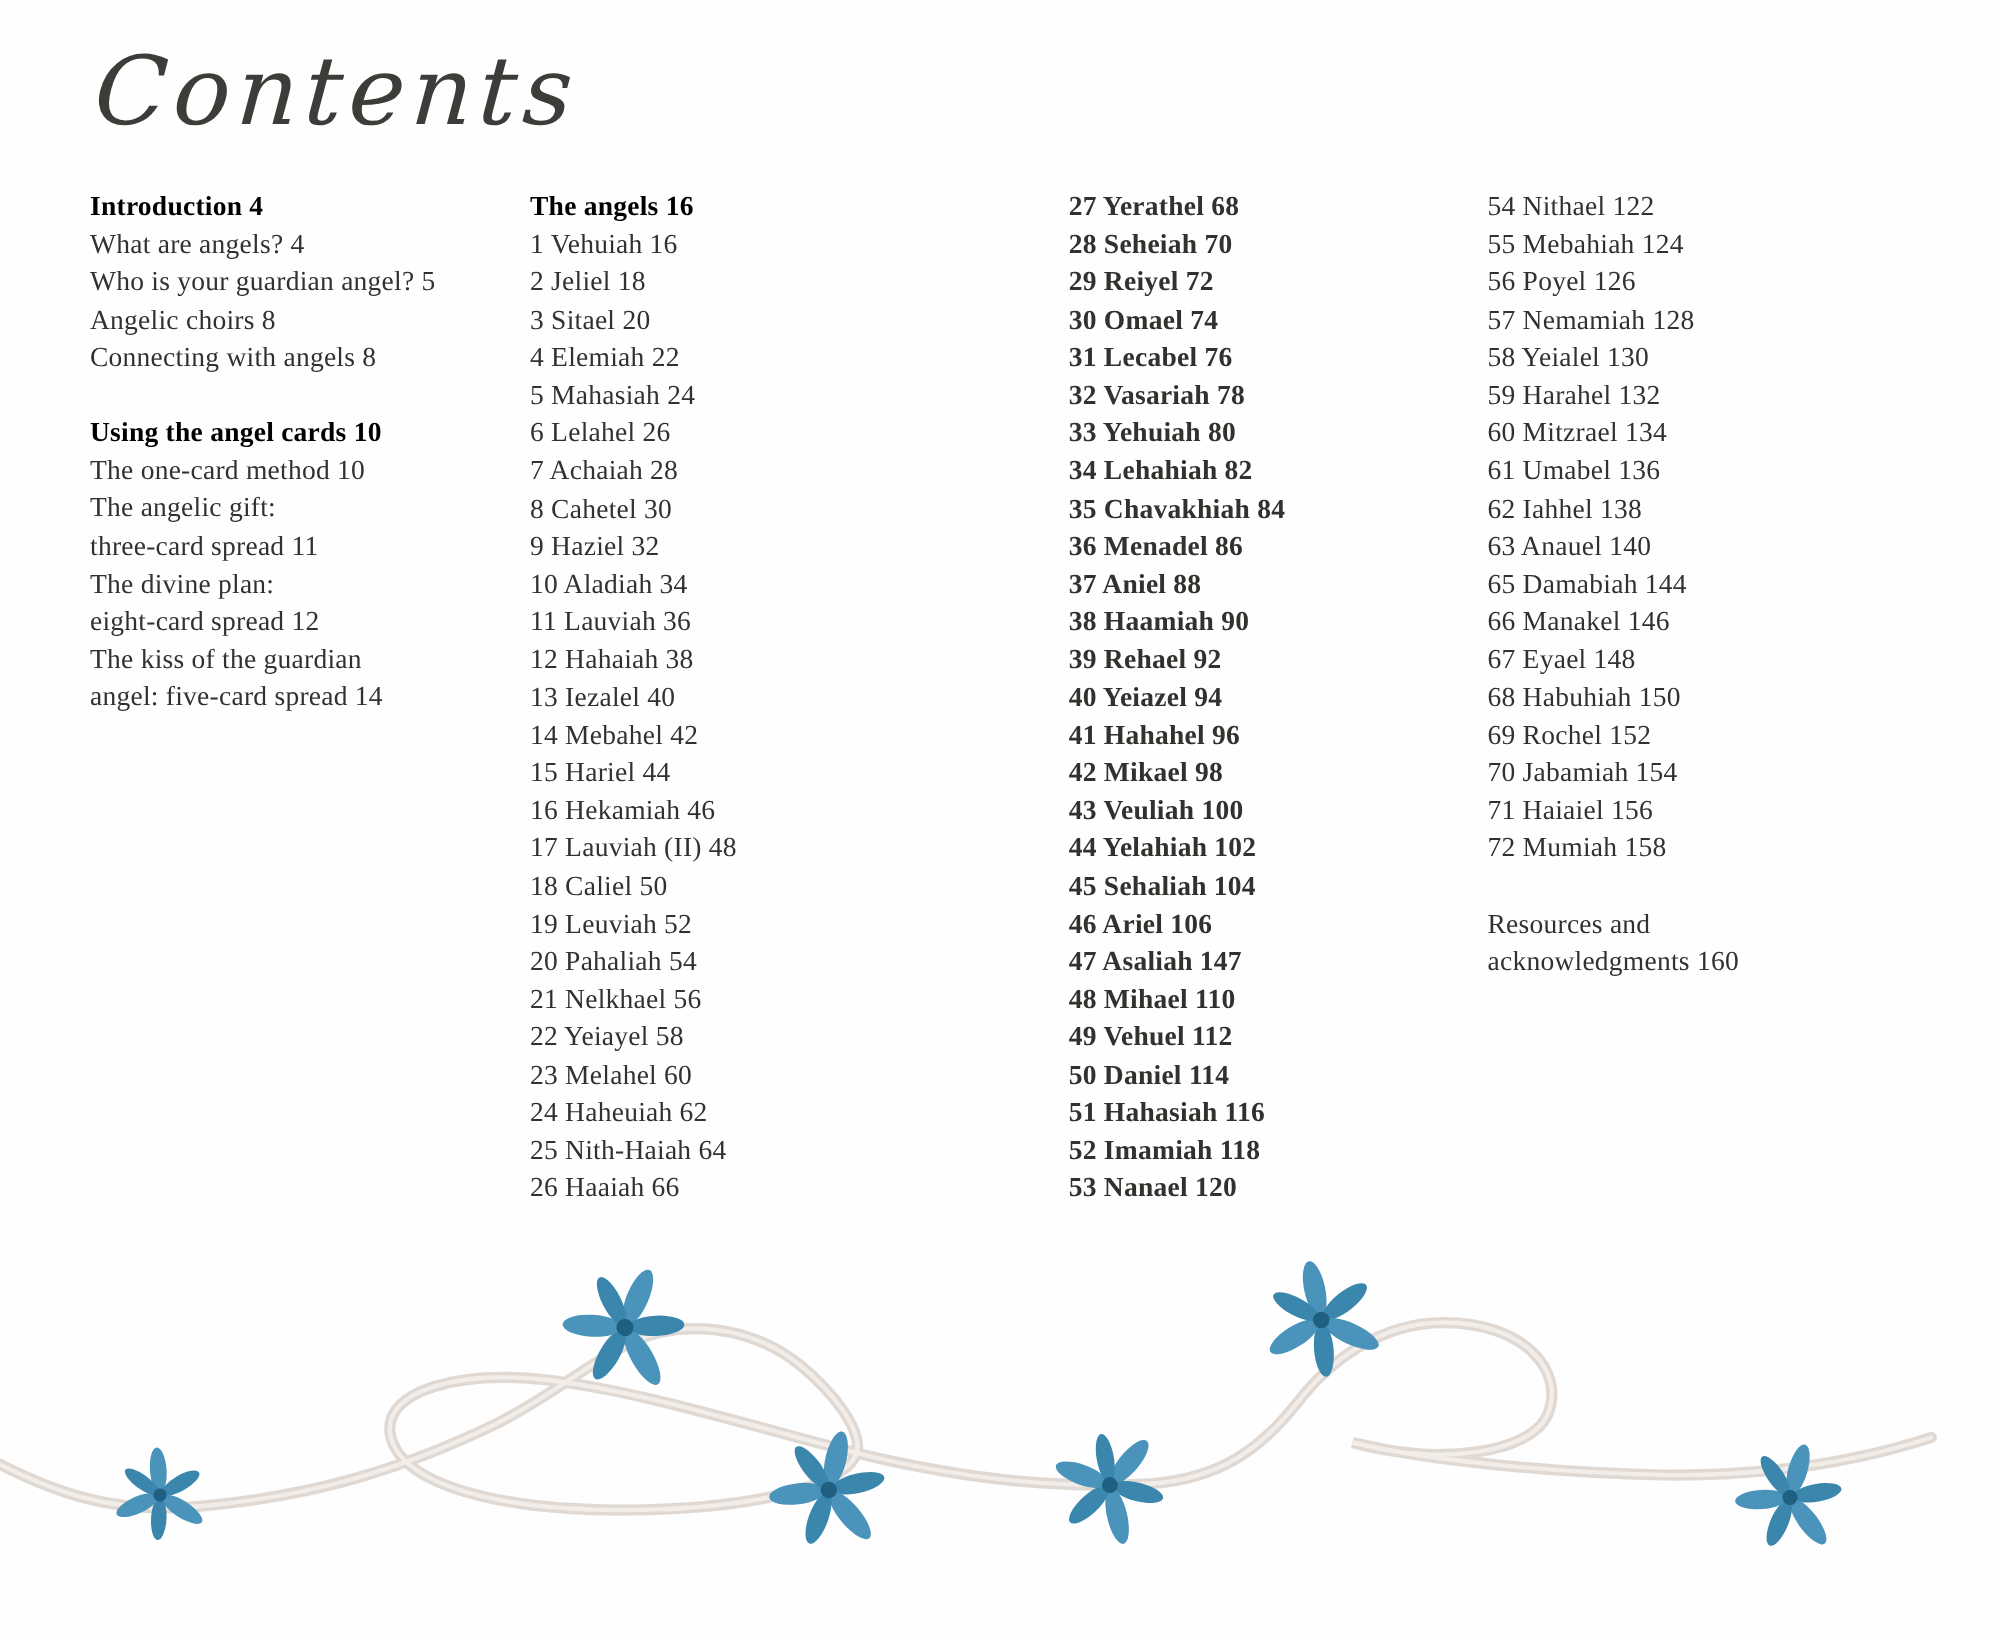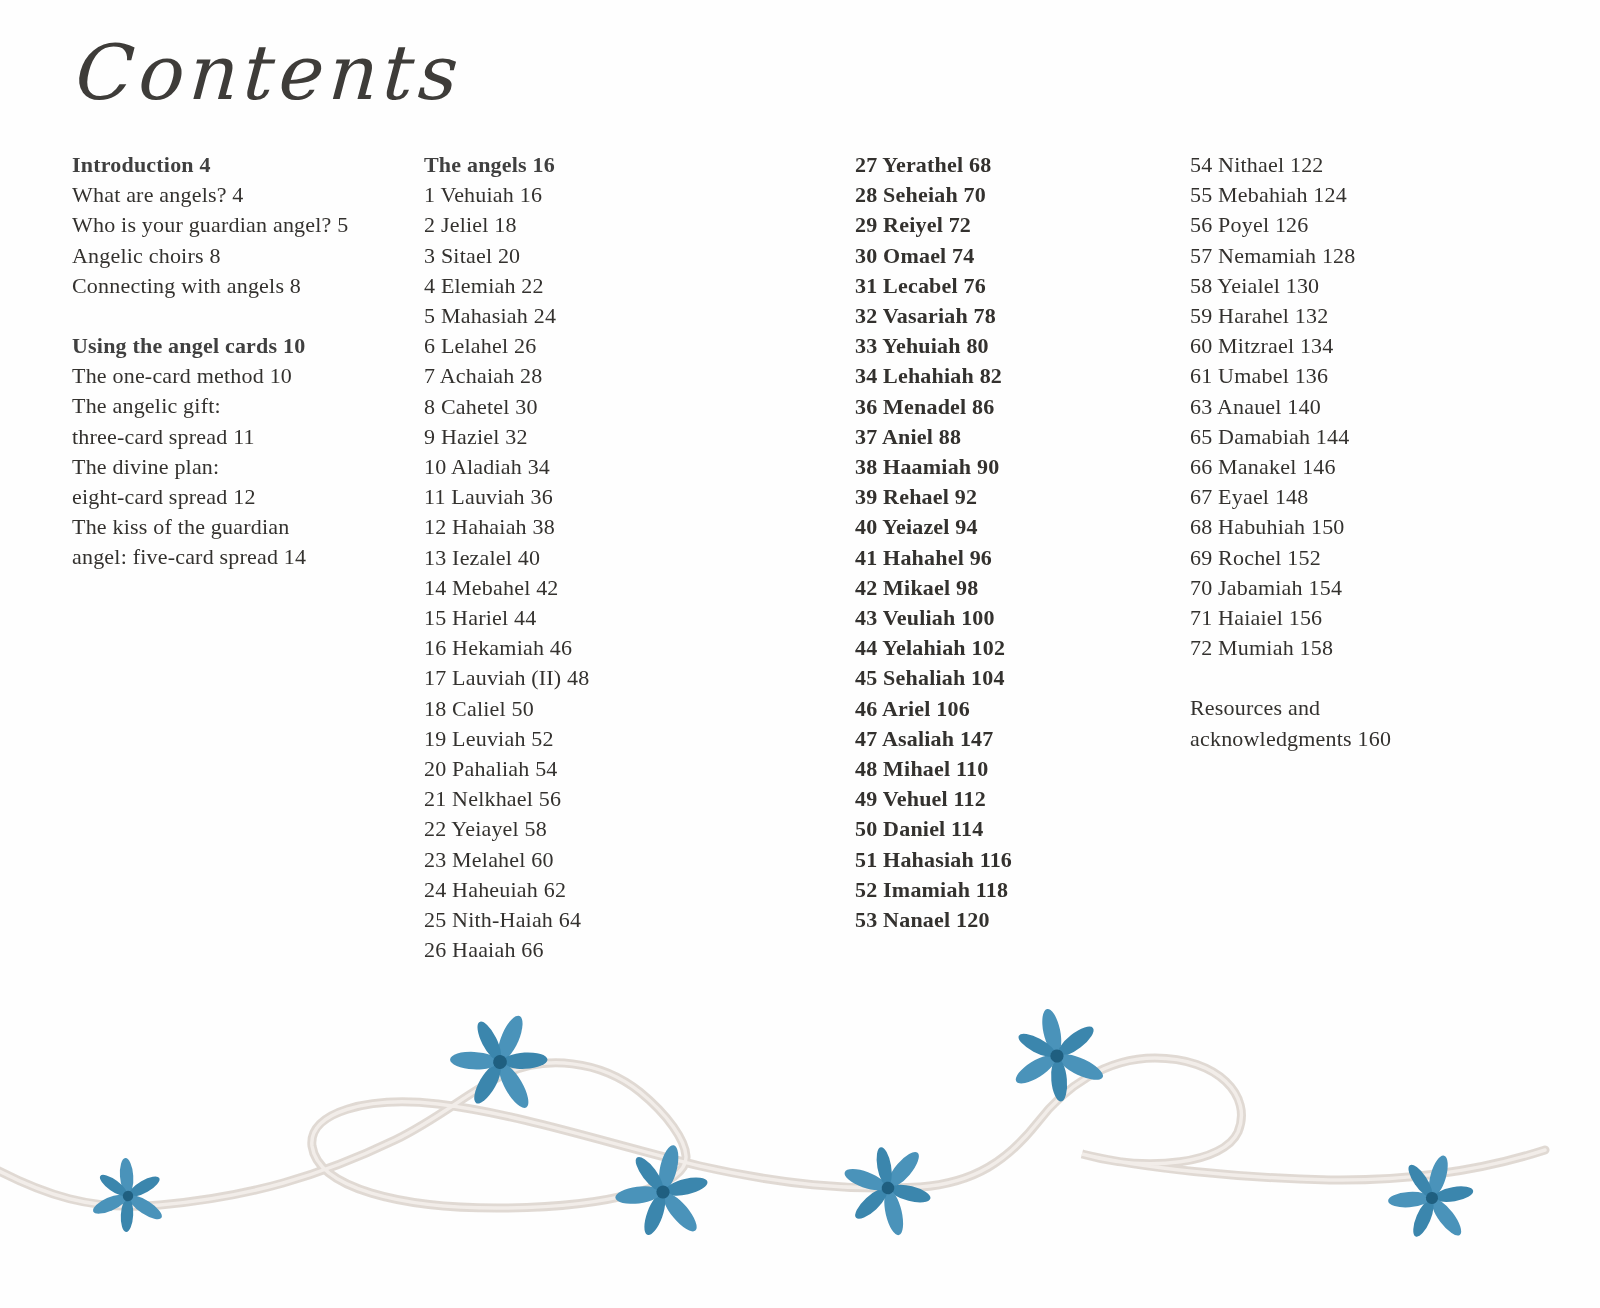--- a/index.html
+++ b/index.html
@@ -25,21 +25,21 @@
   .col-1{left:424px;width:320px;}
   .col-2{left:855px;width:330px;font-weight:bold;}
   .col-3{left:1190px;width:340px;}
   .section + .section{margin-top:30px;}
   .entry{
     font-size:22px;line-height:30.2px;
     color:#33312e;
     letter-spacing:0.2px;
     white-space:nowrap;
   }
-  .entry.header{font-weight:bold;color:#404040;}
+  .entry.header{font-weight:bold;color:#000000;}
   .decoration{position:absolute;left:0;top:1008px;width:1600px;height:300px;}
   .ribbon{fill:none;stroke:var(--ribbon,#ddd5ce);stroke-width:9;stroke-linecap:round;opacity:0.9;}
   .ribbon-hl{fill:none;stroke:#f4f0ec;stroke-width:3.5;stroke-linecap:round;opacity:0.85;}
   .petal{fill:var(--flower,#4a93ba);}
   .petal.p2{fill:var(--flower-dark,#3b86ad);}
   .flower-center{fill:var(--flower-center,#1f5f80);}
 </style>
 </head>
 <body>
 
@@ -101,20 +101,21 @@
       <div class="col col-2">
         <div class="section">
           <div class="entry">27 Yerathel 68</div>
           <div class="entry">28 Seheiah 70</div>
           <div class="entry">29 Reiyel 72</div>
           <div class="entry">30 Omael 74</div>
           <div class="entry">31 Lecabel 76</div>
           <div class="entry">32 Vasariah 78</div>
           <div class="entry">33 Yehuiah 80</div>
           <div class="entry">34 Lehahiah 82</div>
+          <div class="entry">35 Chavakhiah 84</div>
           <div class="entry">36 Menadel 86</div>
           <div class="entry">37 Aniel 88</div>
           <div class="entry">38 Haamiah 90</div>
           <div class="entry">39 Rehael 92</div>
           <div class="entry">40 Yeiazel 94</div>
           <div class="entry">41 Hahahel 96</div>
           <div class="entry">42 Mikael 98</div>
           <div class="entry">43 Veuliah 100</div>
           <div class="entry">44 Yelahiah 102</div>
           <div class="entry">45 Sehaliah 104</div>
@@ -131,20 +132,21 @@
       <div class="col col-3">
         <div class="section">
           <div class="entry">54 Nithael 122</div>
           <div class="entry">55 Mebahiah 124</div>
           <div class="entry">56 Poyel 126</div>
           <div class="entry">57 Nemamiah 128</div>
           <div class="entry">58 Yeialel 130</div>
           <div class="entry">59 Harahel 132</div>
           <div class="entry">60 Mitzrael 134</div>
           <div class="entry">61 Umabel 136</div>
+          <div class="entry">62 Iahhel 138</div>
           <div class="entry">63 Anauel 140</div>
           <div class="entry">65 Damabiah 144</div>
           <div class="entry">66 Manakel 146</div>
           <div class="entry">67 Eyael 148</div>
           <div class="entry">68 Habuhiah 150</div>
           <div class="entry">69 Rochel 152</div>
           <div class="entry">70 Jabamiah 154</div>
           <div class="entry">71 Haiaiel 156</div>
           <div class="entry">72 Mumiah 158</div>
         </div>

